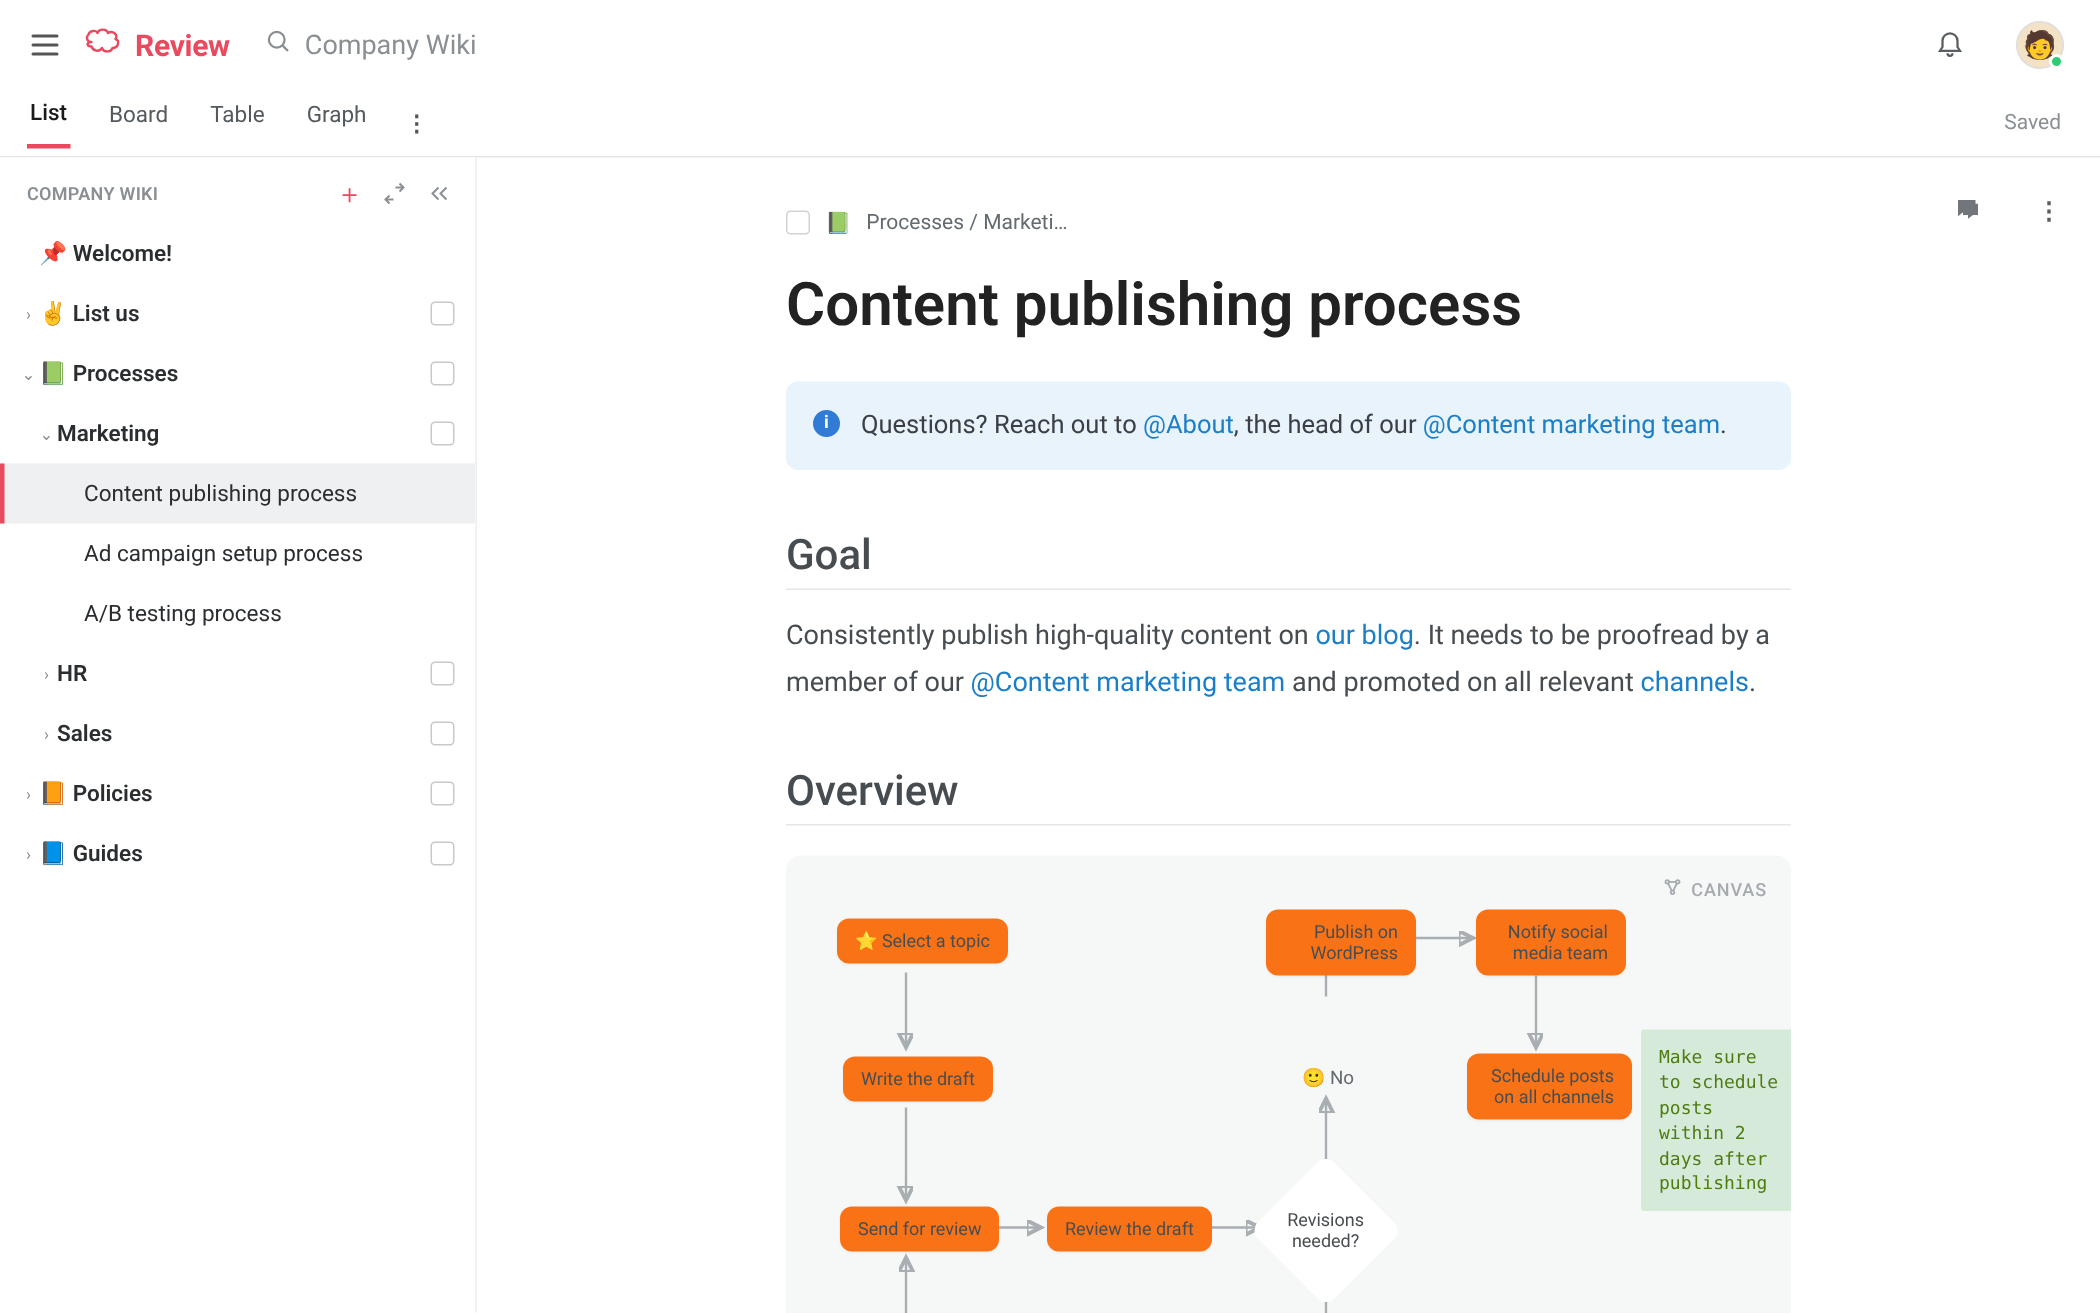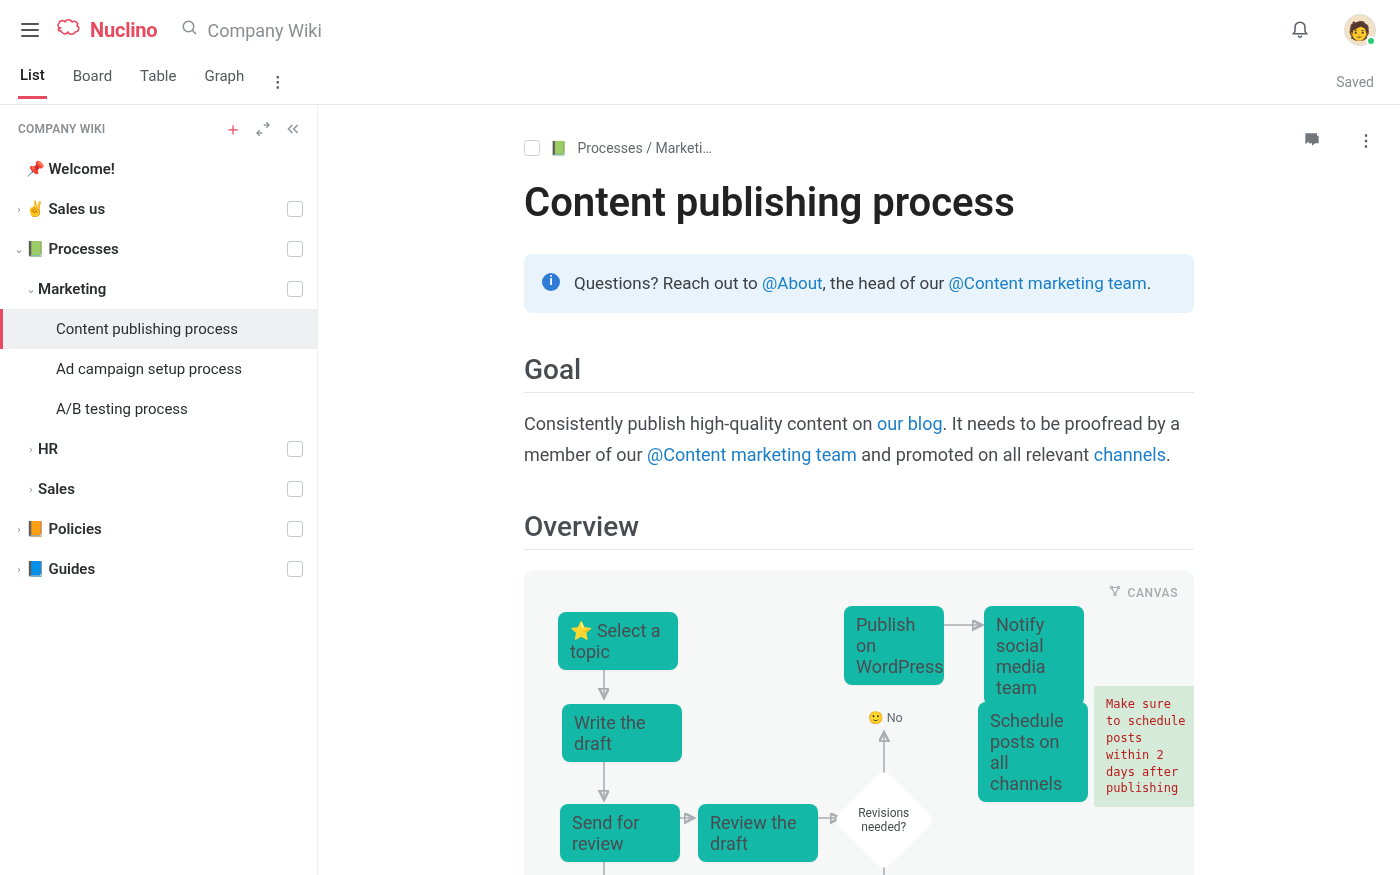--- a/index.html
+++ b/index.html
@@ -68,44 +68,44 @@
   .callout .info-icon{width:18px;height:18px;border-radius:50%;background:#2f7bd6;color:#fff;font-size:12px;font-weight:700;display:flex;align-items:center;justify-content:center;flex-shrink:0;margin-top:3px;}
   .mention{color:#1b7fc7;}
   a.link{color:#1b7fc7;text-decoration:none;}
 
   h2.section{font-size:28px;font-weight:500;color:#474c51;border-bottom:1px solid #e4e6e8;padding-bottom:6px;margin-top:40px;margin-bottom:16px;}
   p.body{font-size:18px;color:#474c51;line-height:1.7;}
 
   
   .canvas{position:relative;height:360px;background:#f6f7f7;border-radius:10px;margin-top:20px;overflow:hidden;}
   .canvas-tag{position:absolute;top:14px;right:16px;color:#a6abaf;font-size:12px;letter-spacing:.6px;display:flex;align-items:center;gap:6px;font-weight:500;}
-  .card{position:absolute;background:#14b8a6;border-radius:8px;padding:8px 12px;text-align:left;font-size:18px;color:#494d51;max-width:120px;box-shadow:0 1px 2px rgba(0,0,0,.05);}
+  .card{position:absolute;background:#f97316;border-radius:8px;padding:8px 12px;text-align:right;font-size:12px;color:#494d51;max-width:120px;box-shadow:0 1px 2px rgba(0,0,0,.05);}
   .diamond{position:absolute;width:72px;height:72px;background:#fff;transform:rotate(45deg);border-radius:8px;display:flex;align-items:center;justify-content:center;}
   .diamond span{transform:rotate(-45deg);font-size:12px;color:#494d51;text-align:center;line-height:1.2;}
-  .sticky{position:absolute;background:#d6ead9;padding:10px 12px;font-size:12px;color:#b91c1c;border-radius:2px;width:110px;line-height:1.4;font-family:ui-monospace,Consolas,monospace;}
+  .sticky{position:absolute;background:#d6ead9;padding:10px 12px;font-size:12px;color:#4d7c0f;border-radius:2px;width:110px;line-height:1.4;font-family:ui-monospace,Consolas,monospace;}
   .yn{position:absolute;font-size:12.5px;color:#636a70;}
   svg.arrows{position:absolute;inset:0;width:100%;height:100%;}
   svg.arrows path{stroke:#a8aeb2;stroke-width:1.6;fill:none;marker-end:url(#ah);}
 </style>
 </head>
 <body>
 
 <div class="topbar">
   <div class="hamburger-icon">
       <span></span>
       <span></span>
       <span></span>
     </div>
   <div class="logo">
     <span class="logo-mark">
       <svg width="28" height="22" viewBox="0 0 28 22">
           <path d="M5 11c-3 0-4-3-2-5 1-3 5-3 6-1 1-3 6-3 7 0 3-2 7 1 5 4 3 1 2 6-2 6-1 3-6 3-7 0-2 3-6 2-7-1-3 0-4-3 0-3Z" fill="none" stroke="#e84a5f" stroke-width="1.6" stroke-linejoin="round"></path>
         </svg>
     </span>
-    <span class="logo-text">Nuclino</span>
+    <span class="logo-text">Review</span>
   </div>
   <div class="search">
     <span class="search-icon">
       <svg width="18" height="18" viewBox="0 0 24 24" fill="none" stroke="#8a8f94" stroke-width="2">
           <circle cx="10" cy="10" r="7"></circle>
           <line x1="20" y1="20" x2="15" y2="15"></line>
         </svg>
     </span>
     <span class="search-text">Company Wiki</span>
   </div>
@@ -149,21 +149,21 @@
             <path d="M19 6l-6 6 6 6"></path>
           </svg>
       </div>
     </div>
 
     <div class="tree">
       <div class="node pin l0">
         <span class="caret"></span><span>📌</span>&nbsp;<span class="lbl">Welcome!</span>
       </div>
       <div class="node bold l0">
-        <span class="caret">›</span><span>✌️</span>&nbsp;<span class="lbl">Sales us</span><span class="dup"></span>
+        <span class="caret">›</span><span>✌️</span>&nbsp;<span class="lbl">List us</span><span class="dup"></span>
       </div>
       <div class="node bold l0">
         <span class="caret">⌄</span><span>📗</span>&nbsp;<span class="lbl">Processes</span><span class="dup"></span>
       </div>
       <div class="node bold l1">
         <span class="caret">⌄</span>
           <span class="lbl">Marketing</span>
           <span class="dup"></span>
       </div>
       <div class="node selected l3">

